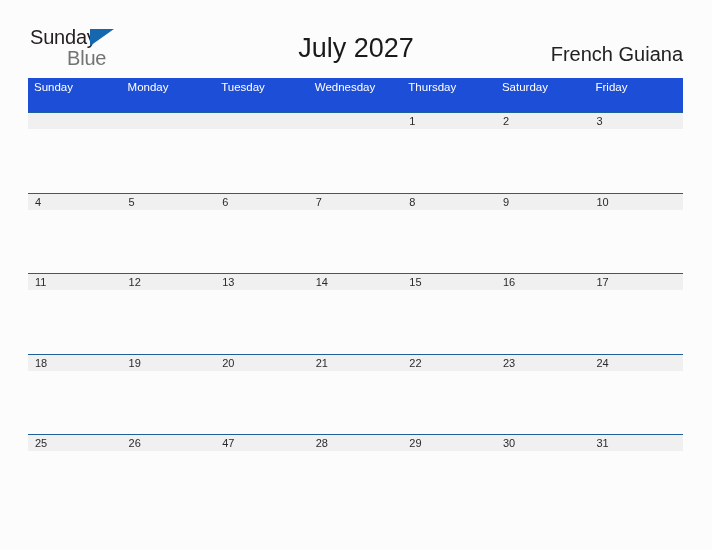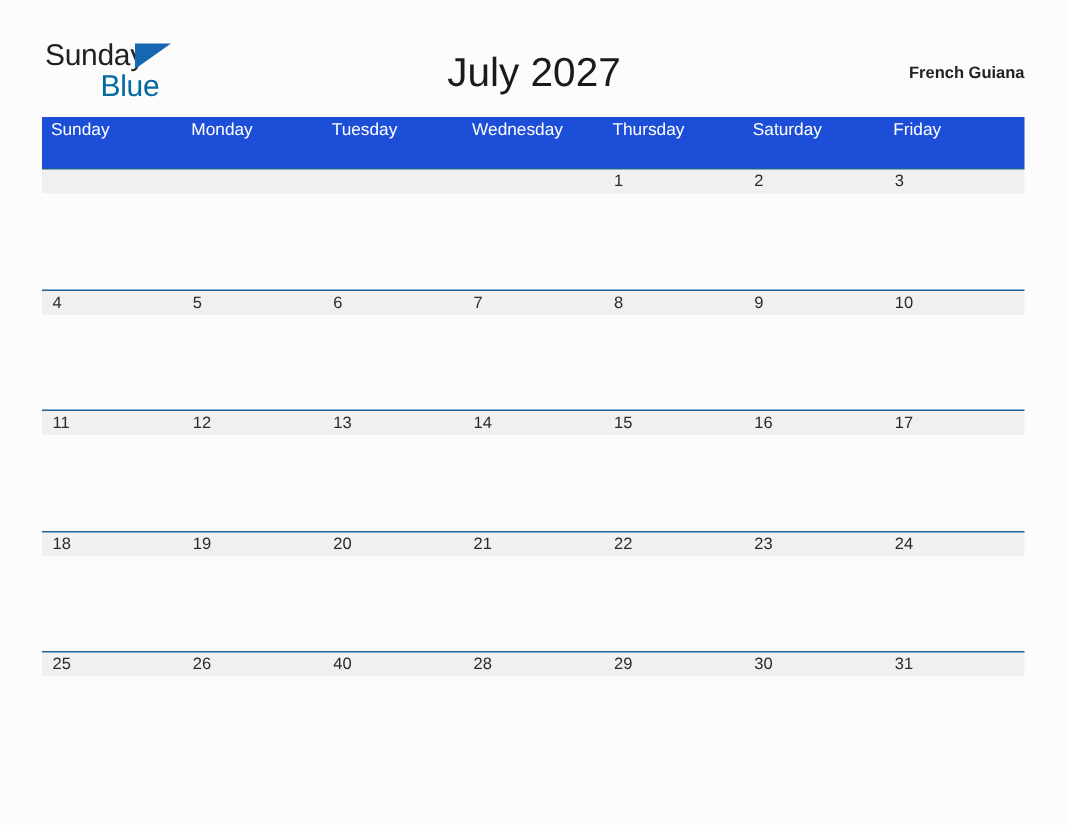--- a/index.html
+++ b/index.html
@@ -52,44 +52,43 @@
     width: 0;
     height: 0;
     border-left: 24px solid #1567b0;
     border-bottom: 17px solid transparent;
   }
   .logo-blue {
     position: absolute;
     left: 37px;
     top: 21px;
     font-size: 20px;
-    color: #0369a1;
+    color: #737373;
     letter-spacing: -0.2px;
   }
 
   .cal-title {
     position: absolute;
     left: 0;
     right: 0;
     top: 30px;
     text-align: center;
     font-size: 27px;
     color: #1a1a1a;
     font-weight: normal;
     letter-spacing: 0px;
     margin: 3px;
   }
 
   .cal-region {
     position: absolute;
     right: 29px;
     top: 43px;
-    font-size: 11px;
+    font-size: 20px;
     color: #222;
-    font-weight: bold;
   }
 
   
   .calendar {
     position: absolute;
     left: 28px;
     top: 78px;
     width: 655px;
   }
 
@@ -358,21 +357,21 @@
 
   <div class="week-row">
     <div class="date-band">
       <div class="date-cell">
           <span class="date-num">25</span>
         </div>
       <div class="date-cell">
           <span class="date-num">26</span>
         </div>
       <div class="date-cell">
-          <span class="date-num">40</span>
+          <span class="date-num">47</span>
         </div>
       <div class="date-cell">
           <span class="date-num">28</span>
         </div>
       <div class="date-cell">
           <span class="date-num">29</span>
         </div>
       <div class="date-cell">
           <span class="date-num">30</span>
         </div>

